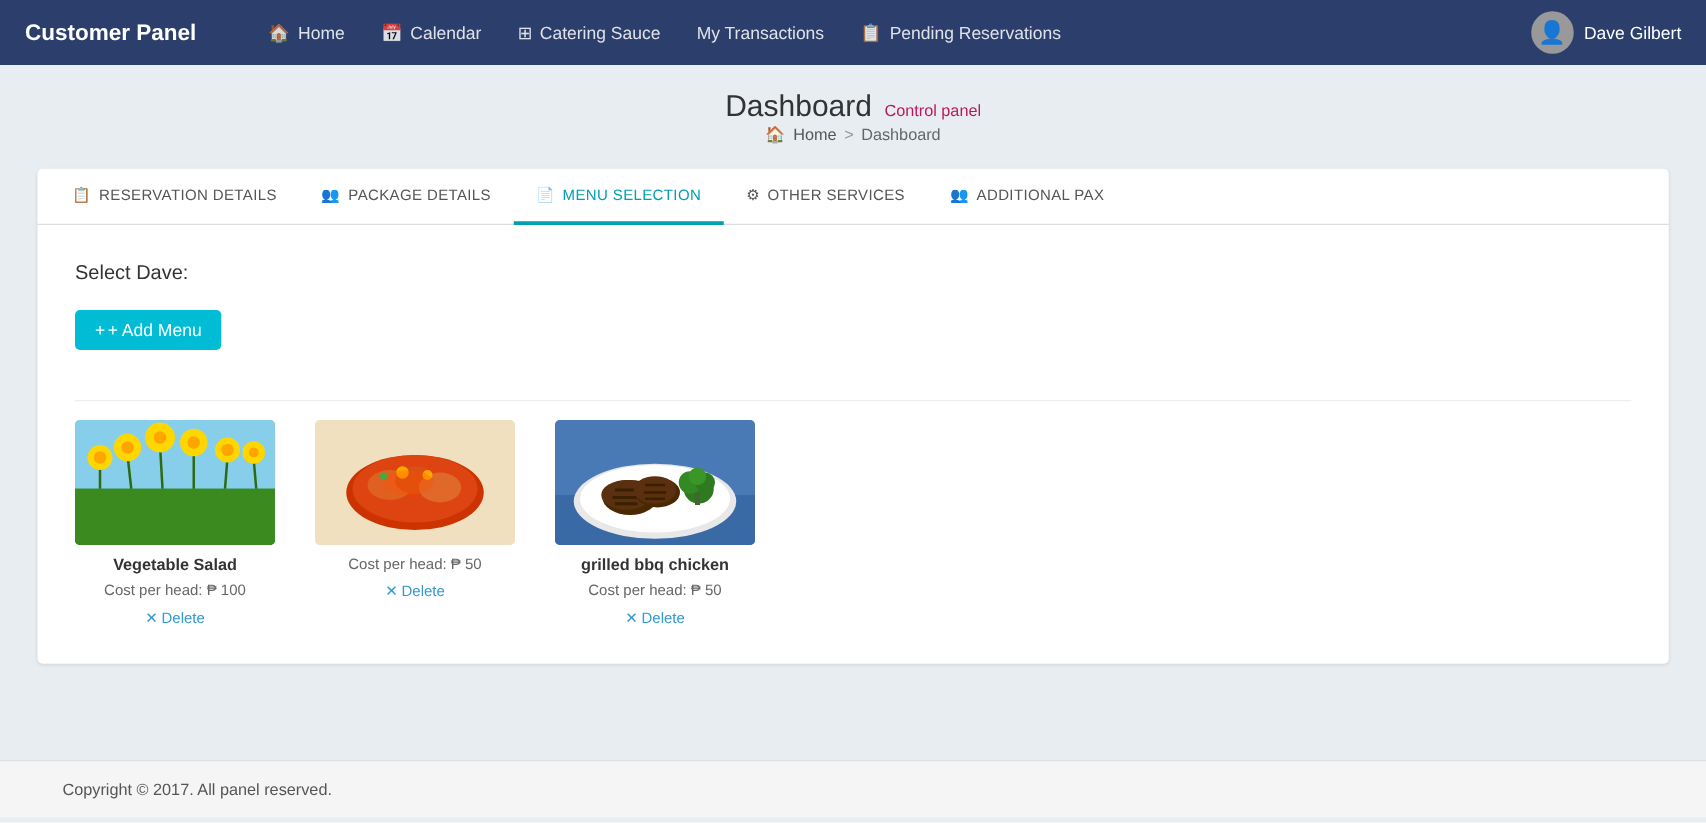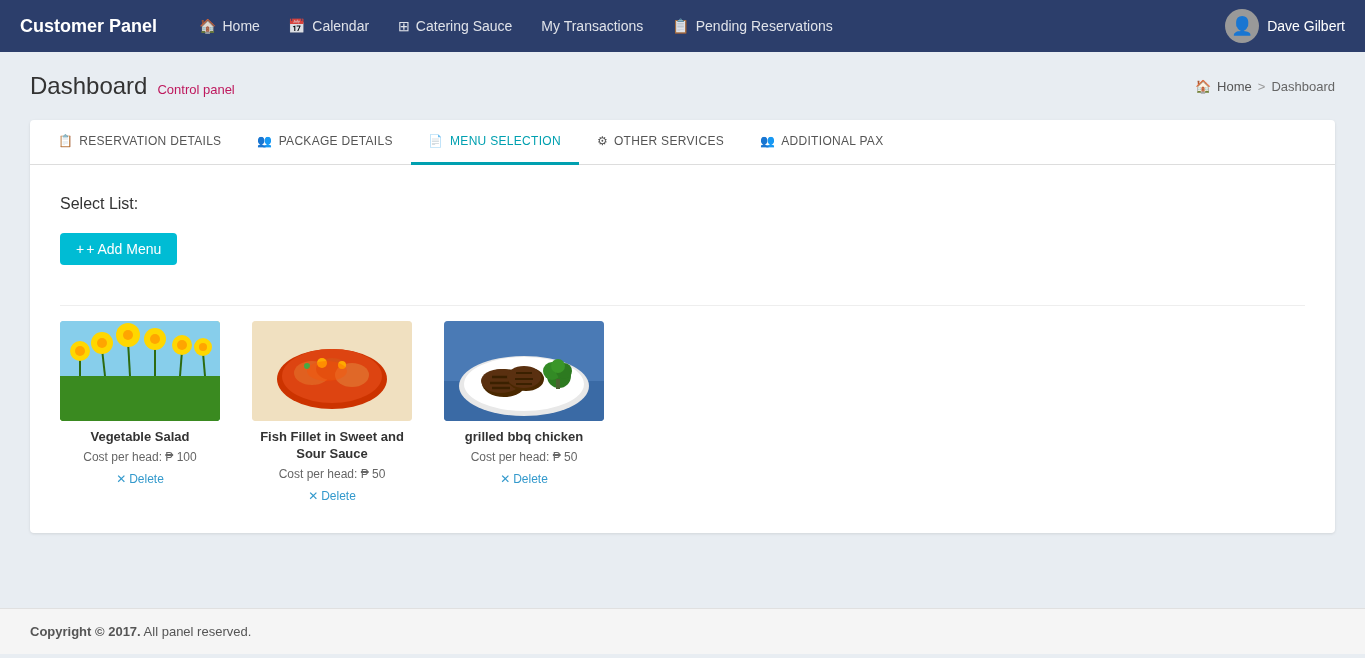--- a/index.html
+++ b/index.html
@@ -10,21 +10,21 @@
       background: #2c3e6b;
       display: flex;
       align-items: center;
       padding: 0 20px;
       height: 52px;
       color: white;
     }
     .navbar-brand {
       font-size: 18px;
       font-weight: normal;
-      margin-right: 30px;
+      margin-right: 46px;
       color: white;
       text-decoration: none;
     }
     .navbar-brand span {
       font-weight: bold;
     }
     .nav-links {
       display: flex;
       align-items: center;
       gap: 5px;
@@ -66,20 +66,21 @@
       padding: 20px 30px;
       min-height: calc(100vh - 52px - 50px);
     }
 
     
     .page-header {
       display: flex;
       align-items: center;
       justify-content: space-between;
       margin-bottom: 20px;
+      flex-direction: column;
     }
     .page-title-area {
       display: flex;
       align-items: baseline;
       gap: 10px;
     }
     .page-title {
       font-size: 24px;
       font-weight: 300;
       color: #333;
@@ -237,21 +238,21 @@
     }
 
     
     footer {
       padding: 15px 30px;
       background: #f5f5f5;
       border-top: 1px solid #e0e0e0;
       font-size: 13px;
       color: #555;
     }
-    footer strong { font-weight: bold; }
+    footer strong { font-weight: normal; margin-left: 20px; }
   </style>
 </head>
 <body>
 
 <nav class="navbar">
   <a class="navbar-brand">
     <span>Customer</span><span> Panel</span>
   </a>
   <div class="nav-links">
     <a class="nav-link">
@@ -314,21 +315,21 @@
         <span>⚙</span>
         <span>OTHER SERVICES</span>
       </div>
       <div class="tab">
         <span>👥</span>
         <span>ADDITIONAL PAX</span>
       </div>
     </div>
 
     <div class="card-body">
-      <p class="section-title">Select List:</p>
+      <p class="section-title">Select Dave:</p>
       
       <button class="btn-add">
         <span>+</span>
         <span style="margin-left:-4px">+ Add Menu</span>
       </button>
 
       <hr class="divider">
 
       
       <div class="menu-grid">
@@ -390,21 +391,20 @@
               <ellipse cx="80" cy="48" rx="16" ry="11" fill="#d85015"></ellipse>
               <ellipse cx="100" cy="54" rx="17" ry="12" fill="#e06828"></ellipse>
 
               <circle cx="70" cy="42" r="5" fill="#ffaa00"></circle>
               <circle cx="90" cy="44" r="4" fill="#ffaa00"></circle>
               <circle cx="55" cy="45" r="3" fill="#44aa44"></circle>
 
               <ellipse cx="75" cy="50" rx="20" ry="10" fill="rgba(255,80,0,0.3)"></ellipse>
             </svg>
           </div>
-          <div class="menu-item-name">Fish Fillet in Sweet and Sour Sauce</div>
           <div class="menu-item-cost">Cost per head: ₱ 50</div>
           <button class="btn-delete">
             <span>✕</span>
             <span>Delete</span>
           </button>
         </div>
 
         <div class="menu-item">
           <div class="menu-item-img img-chicken">
             <svg width="160" height="100" viewBox="0 0 160 100" style="display:block;">

